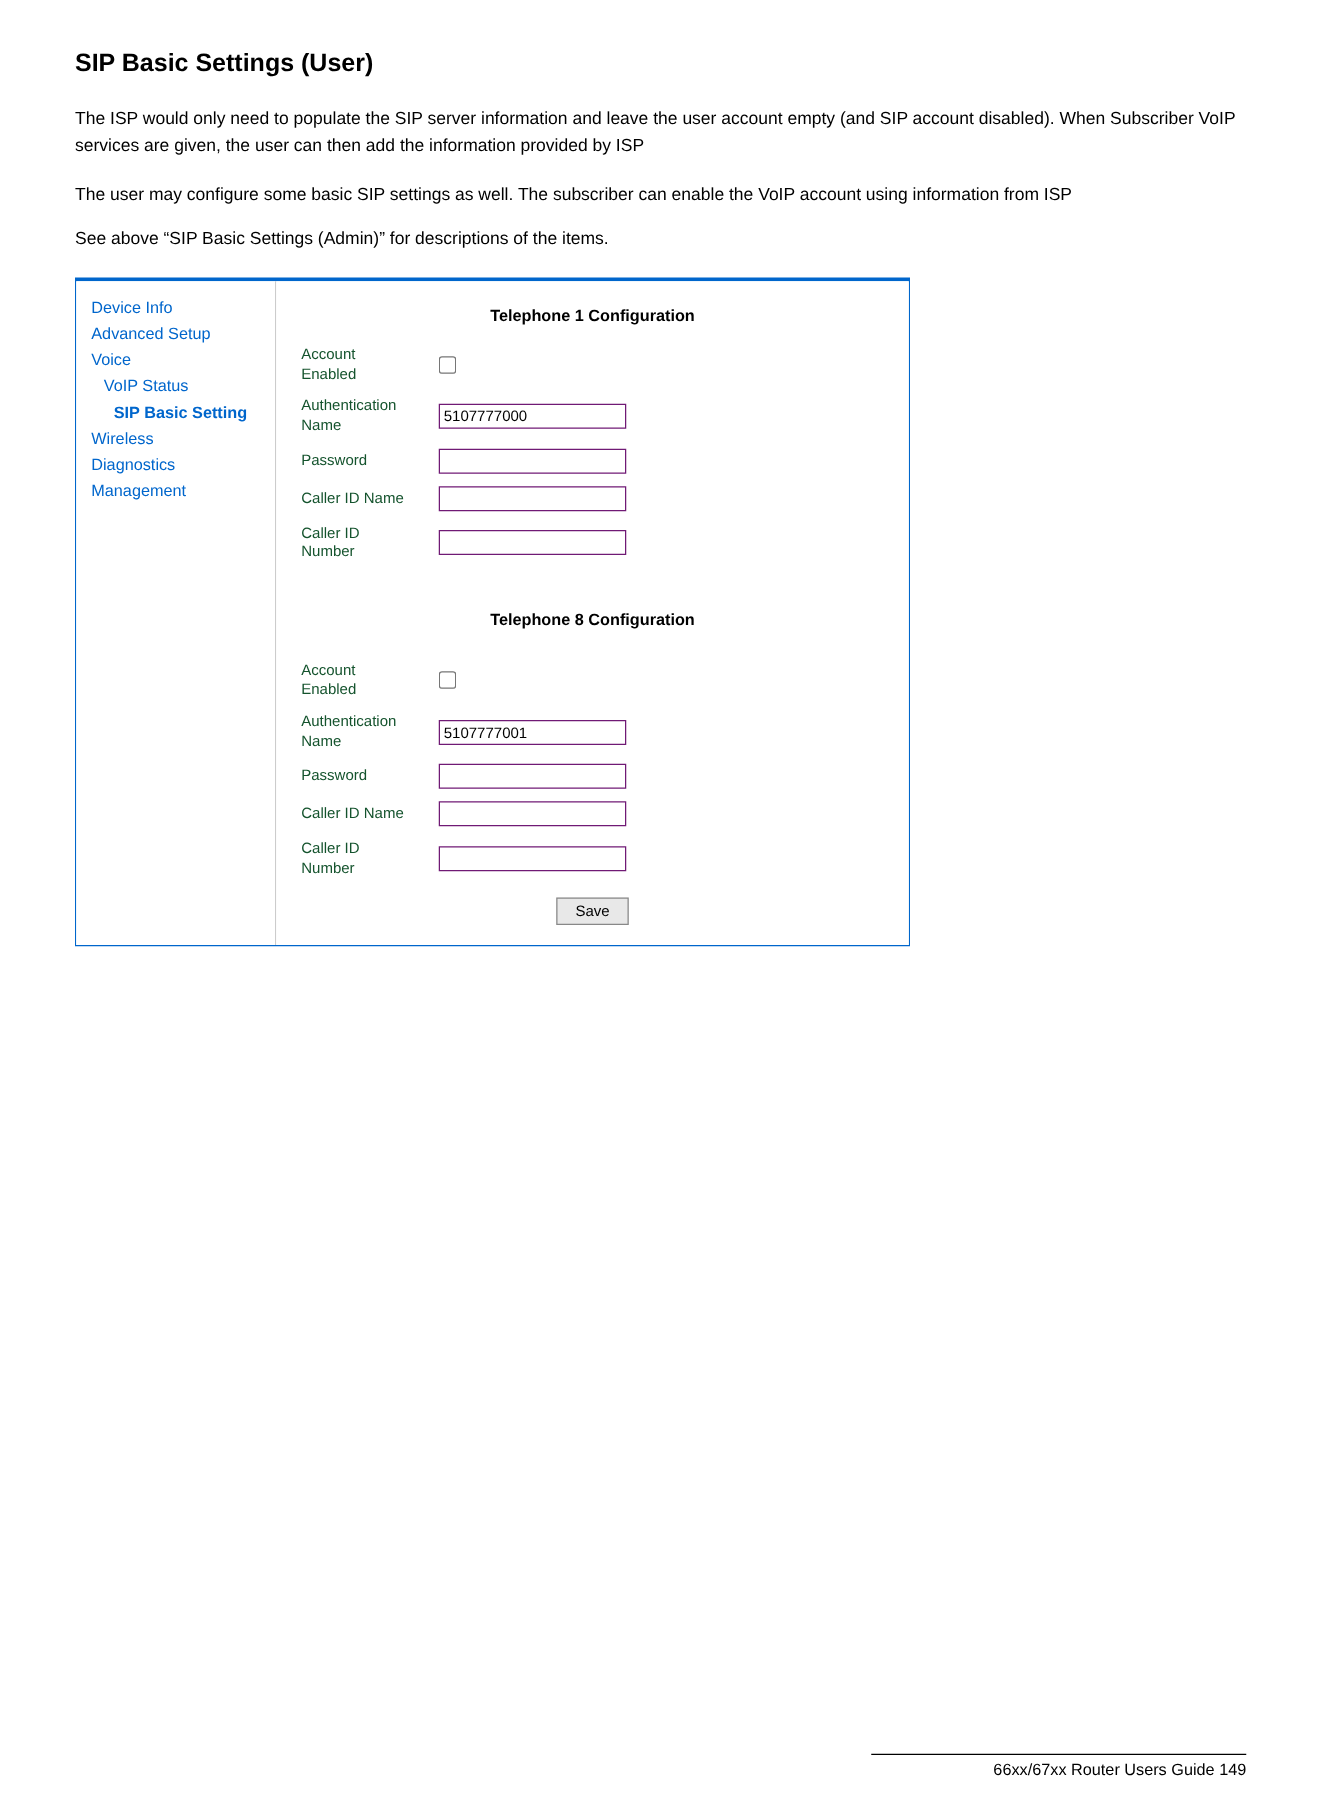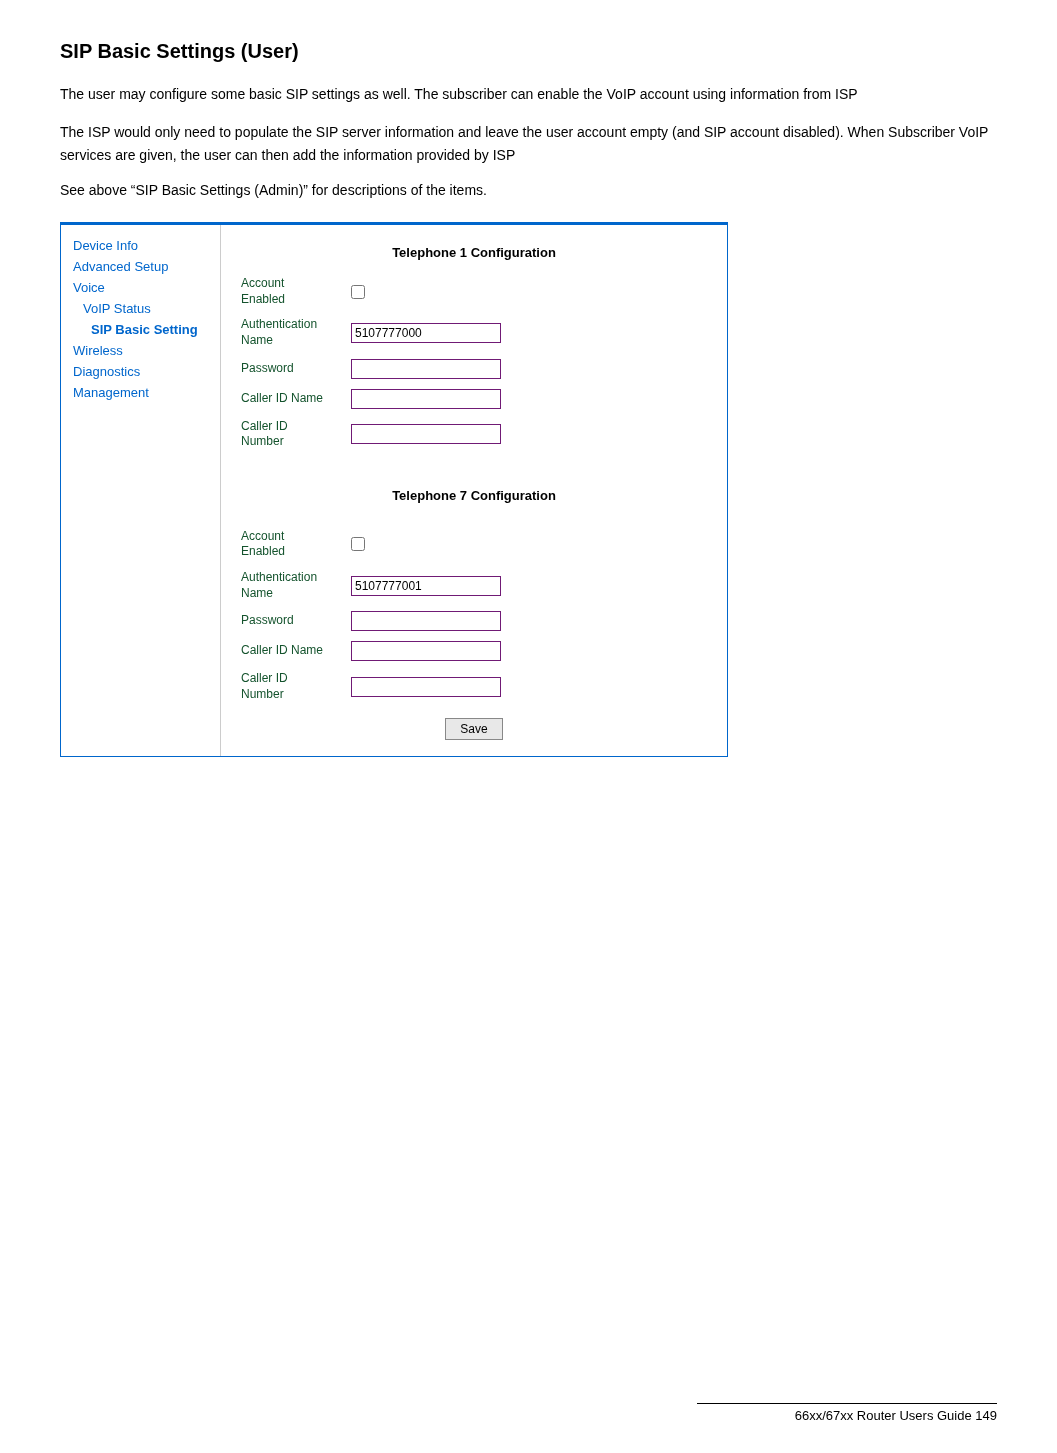--- a/index.html
+++ b/index.html
@@ -143,22 +143,22 @@
       width: 300px;
       text-align: right;
     }
   </style>
 </head>
 <body>
 
 <div class="page-content">
   <div class="page-title">SIP Basic Settings (User)</div>
 
+  <p class="description-block">The ISP would only need to populate the SIP server information and leave the user account empty (and SIP account disabled).  When Subscriber VoIP services are given, the user can then add the information provided by ISP</p>
   <p class="description-block">The user may configure some basic SIP settings as well. The subscriber can enable the VoIP account using information from ISP</p>
-  <p class="description-block">The ISP would only need to populate the SIP server information and leave the user account empty (and SIP account disabled).  When Subscriber VoIP services are given, the user can then add the information provided by ISP</p>
   <p class="see-above">See above “SIP Basic Settings (Admin)” for descriptions of the items.</p>
 
   <div class="ui-container">
 
     <nav class="sidebar">
       <a class="sidebar-item">Device Info</a>
       <a class="sidebar-item">Advanced Setup</a>
       <a class="sidebar-item">Voice</a>
       <a class="sidebar-item indent-1">VoIP Status</a>
       <a class="sidebar-item indent-2 active">SIP Basic Setting</a>
@@ -191,21 +191,21 @@
         <input type="text" class="form-control" value="" style="">
       </div>
 
       <div class="form-row">
         <div class="form-label">Caller ID<br>Number</div>
         <input type="text" class="form-control" value="" style="">
       </div>
 
       <div class="separator"></div>
 
-      <div class="section-title">Telephone 7 Configuration</div>
+      <div class="section-title">Telephone 8 Configuration</div>
 
       <div class="separator" style="height:10px;"></div>
 
       <div class="form-row">
         <div class="form-label">Account<br>Enabled</div>
         <input type="checkbox" class="form-checkbox" style="">
       </div>
 
       <div class="form-row">
         <div class="form-label">Authentication<br>Name</div>

